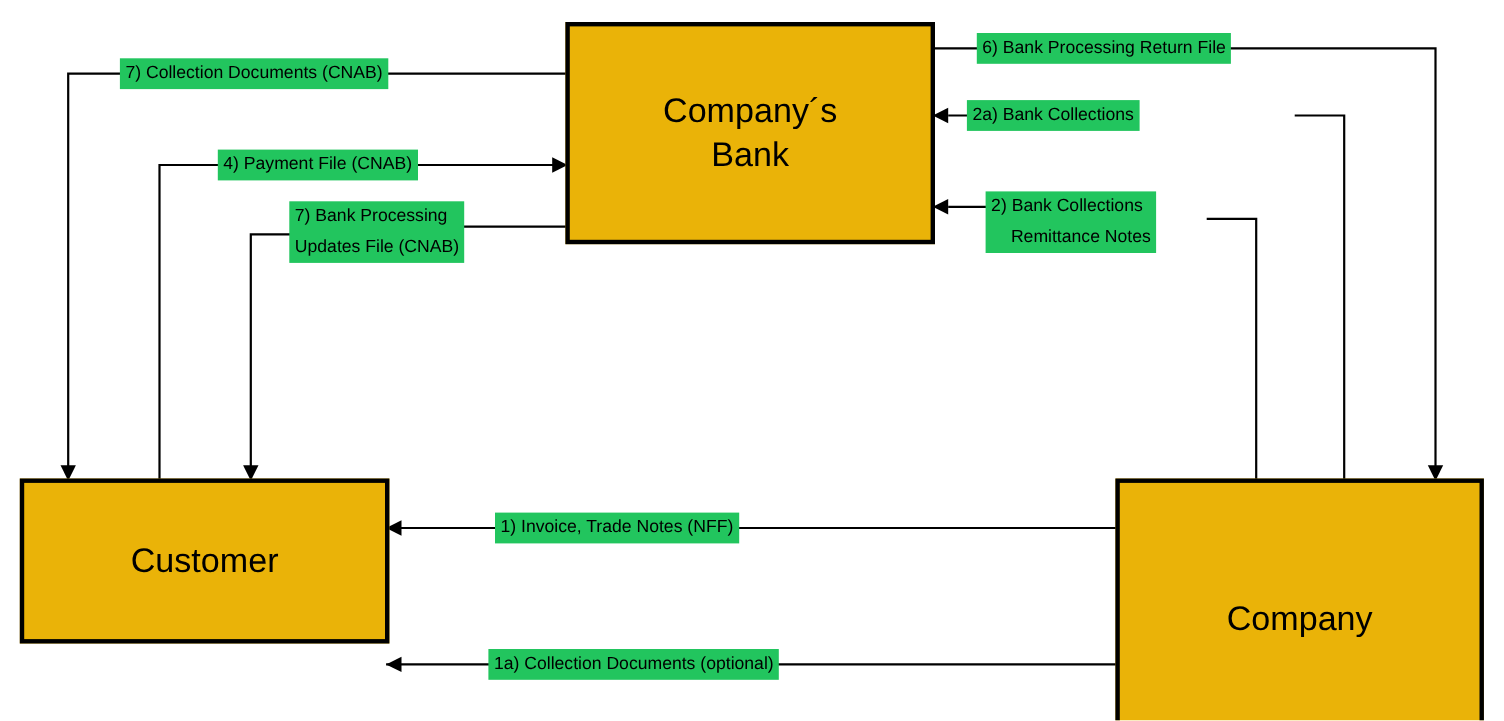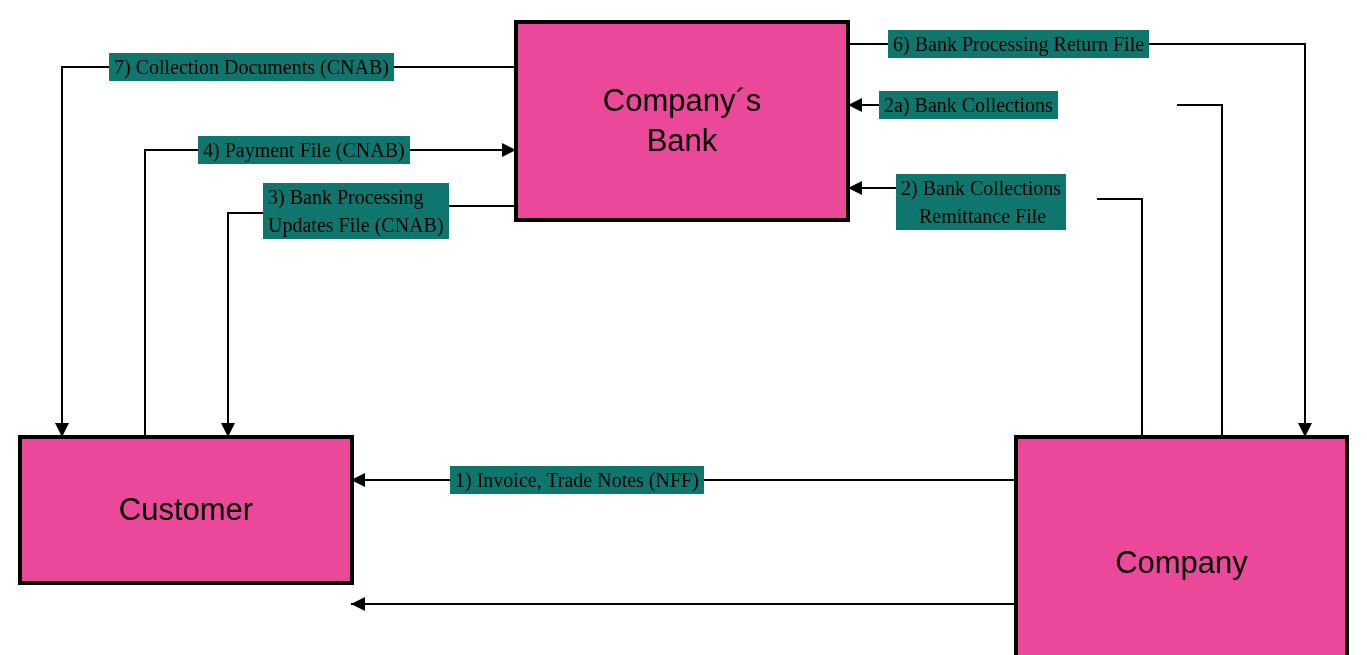--- a/index.html
+++ b/index.html
@@ -4,30 +4,30 @@
 <style>
   html,body{margin:0;padding:0;background:#ffffff;}
   .stage{
     position:relative;width:1367px;height:655px;background:#ffffff;
     font-family:"Liberation Sans",sans-serif;color:#000000;overflow:hidden;
   }
   svg.connectors{position:absolute;left:0;top:0;z-index:1;}
   svg.connectors path{stroke:#000000;stroke-width:2;fill:none;}
   svg.connectors polygon{fill:#000000;stroke:none;}
   .node{
-    position:absolute;z-index:2;background:#ec4899;border:4px solid #000000;
+    position:absolute;z-index:2;background:#eab308;border:4px solid #000000;
     box-sizing:border-box;display:flex;flex-direction:column;align-items:center;
     justify-content:center;text-align:center;font-size:31px;line-height:40px;
   }
   .node-bank{left:514px;top:20px;width:336px;height:202px;}
   .node-customer{left:18px;top:435px;width:336px;height:150px;}
   .node-company{left:1014px;top:435px;width:335px;height:256px;}
   .flow-label{
-    position:absolute;z-index:2;background:#0f766e;font-size:20px;line-height:28px;
-    padding:0 5px;white-space:nowrap;font-family:Liberation Serif, serif;
+    position:absolute;z-index:2;background:#22c55e;font-size:16px;line-height:28px;
+    padding:0 5px;white-space:nowrap;
   }
   .flow-label span{display:block;}
   .ind-sm{margin-left:18px;}
   .ind-lg{margin-left:40px;}
   .lbl-f3{left:109px;top:53px;}
   .lbl-f4{left:198px;top:136px;}
   .lbl-f5{left:263px;top:183px;}
   .lbl-f6{left:888px;top:30px;}
   .lbl-f2a{left:879px;top:91px;}
   .lbl-f2{left:896px;top:174px;}
@@ -81,35 +81,38 @@
 
   <div class="flow-label lbl-f3">
     <span>7) Collection Documents (CNAB)</span>
   </div>
 
   <div class="flow-label lbl-f4">
     <span>4) Payment File (CNAB)</span>
   </div>
 
   <div class="flow-label lbl-f5">
-    <span>3) Bank Processing</span>
+    <span>7) Bank Processing</span>
     <span>Updates File (CNAB)</span>
   </div>
 
   <div class="flow-label lbl-f6">
     <span>6) Bank Processing Return File</span>
   </div>
 
   <div class="flow-label lbl-f2a">
     <span>2a) Bank Collections</span>
   </div>
 
   <div class="flow-label lbl-f2">
     <span>2) Bank Collections</span>
-    <span class="ind-sm">Remittance File</span>
+    <span class="ind-sm">Remittance Notes</span>
   </div>
 
   <div class="flow-label lbl-f1">
     <span>1) Invoice, Trade Notes (NFF)</span>
   </div>
 
+  <div class="flow-label lbl-f1a">
+    <span>1a) Collection Documents (optional)</span>
+  </div>
 
 </div>
 
 </body></html>

